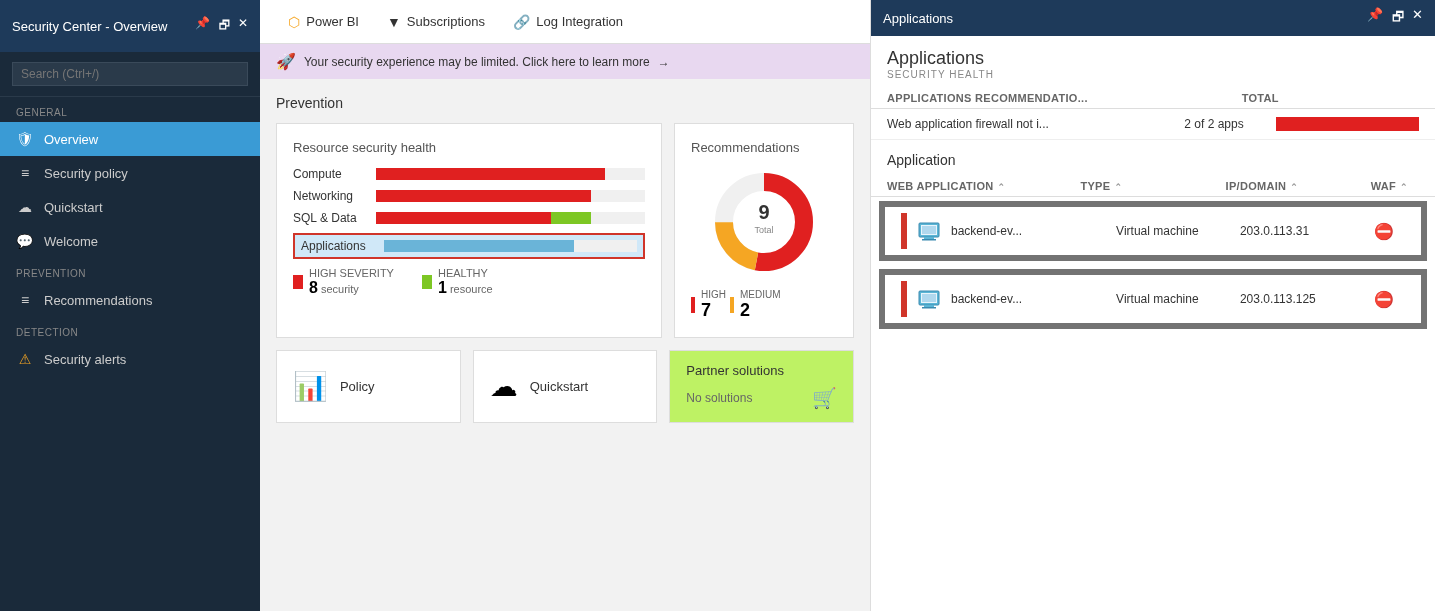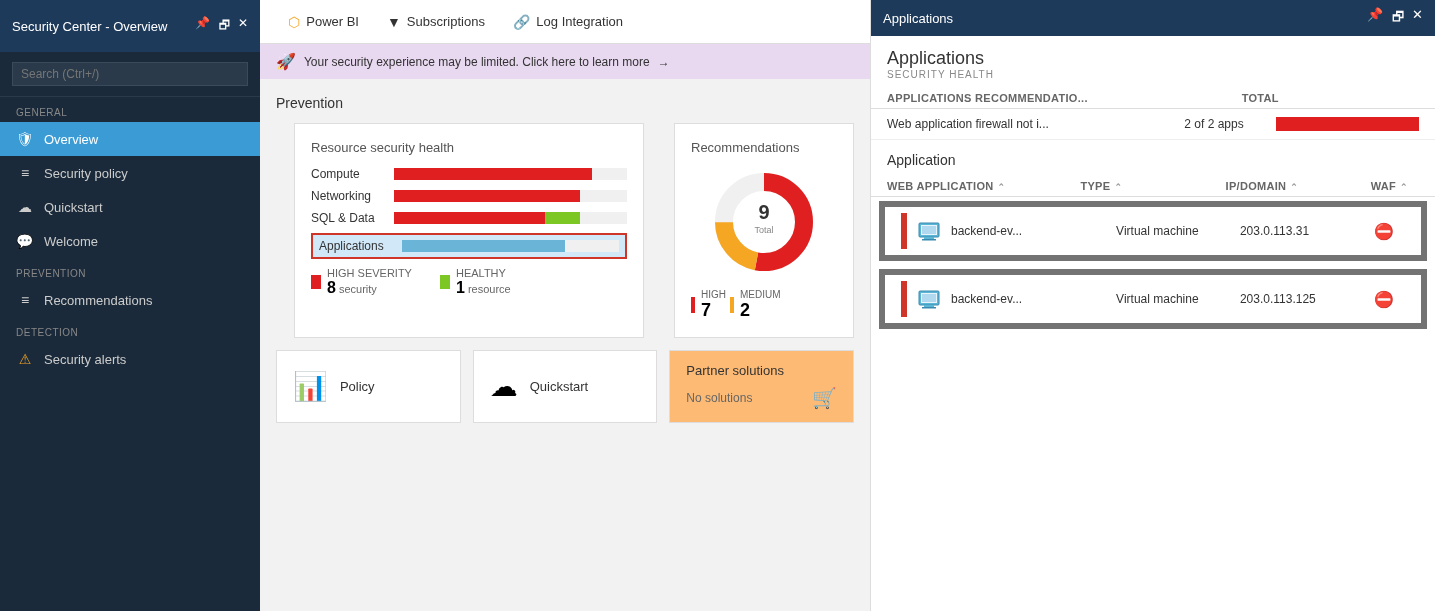--- a/index.html
+++ b/index.html
@@ -129,21 +129,20 @@
       display: flex;
       gap: 12px;
       margin-bottom: 12px;
     }
 
     .card {
       background: white;
       border: 1px solid #ddd;
       padding: 16px;
       flex: 1;
-      margin-left: 18px;
     }
 
     .card-title {
       font-size: 13px;
       font-weight: 500;
       color: #555;
       margin-bottom: 12px;
     }
 
     
@@ -221,21 +220,21 @@
       display: flex;
       align-items: center;
       gap: 12px;
       min-height: 70px;
     }
     .bottom-card-icon { font-size: 28px; }
     .bottom-card-label { font-size: 13px; color: #333; }
 
     .partner-card {
       flex: 1;
-      background: #fdba74;
+      background: #bef264;
       border: 1px solid #ddd;
       padding: 12px 16px;
     }
     .partner-card-title { font-size: 13px; font-weight: 500; margin-bottom: 8px; color: #333; }
     .partner-content { display: flex; justify-content: space-between; align-items: center; }
     .no-solutions { font-size: 12px; color: #666; }
 
     
     .right-panel {
       width: 565px;

